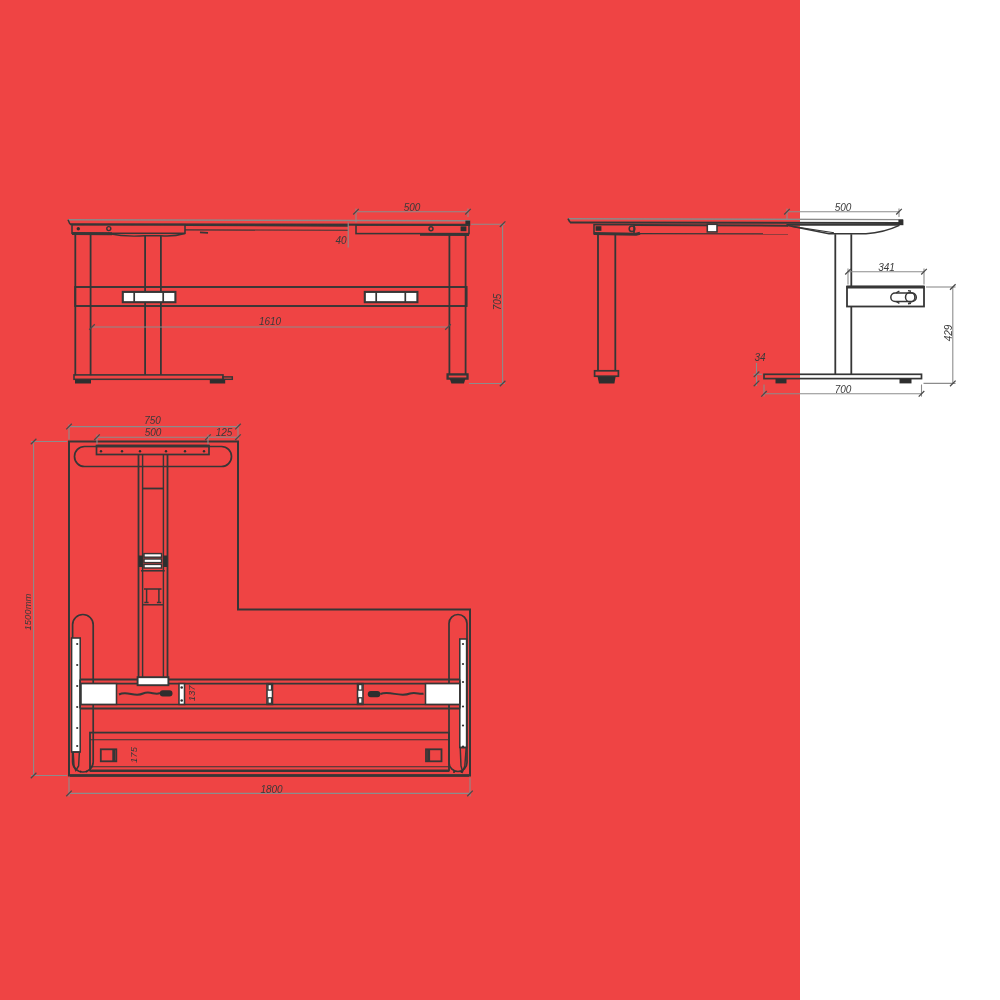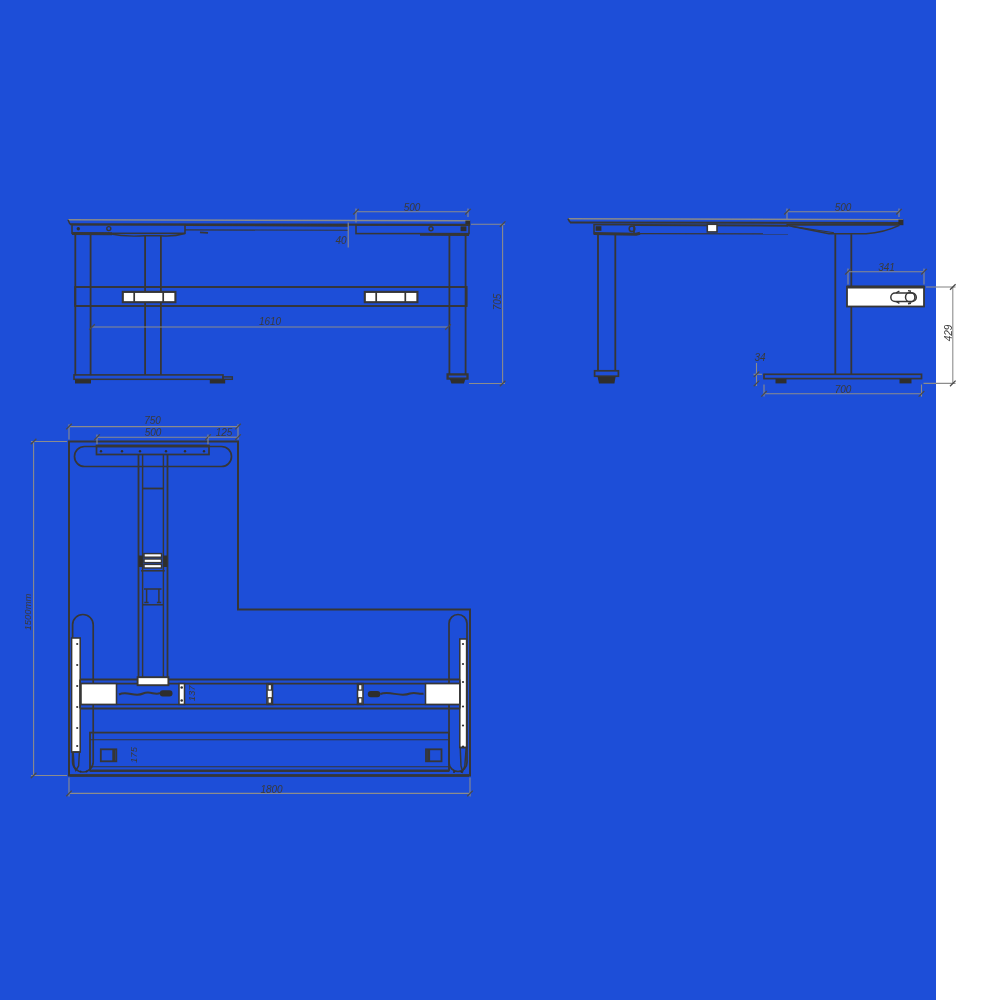--- a/index.html
+++ b/index.html
@@ -1,16 +1,16 @@
 <!DOCTYPE html>
 <html><head>
 <meta charset="utf-8">
 <style>
   html,body{margin:0;padding:0;background:#fff;}
-  .wrap{width:936px;height:1000px;background:#1d4ed8;position:relative;}
+  .wrap{width:800px;height:1000px;background:#ef4444;position:relative;}
   svg{display:block;filter:blur(0.55px);}
   text{font-family:"Liberation Sans",sans-serif;font-style:italic;fill:#3a3a3a;}
 </style>
 </head>
 <body>
 <div class="wrap">
 <svg width="1000" height="1000" viewBox="0 0 1000 1000" fill="none" stroke-linecap="butt">
 <defs></defs>
 <g stroke="#363636" stroke-width="1.7">
 

